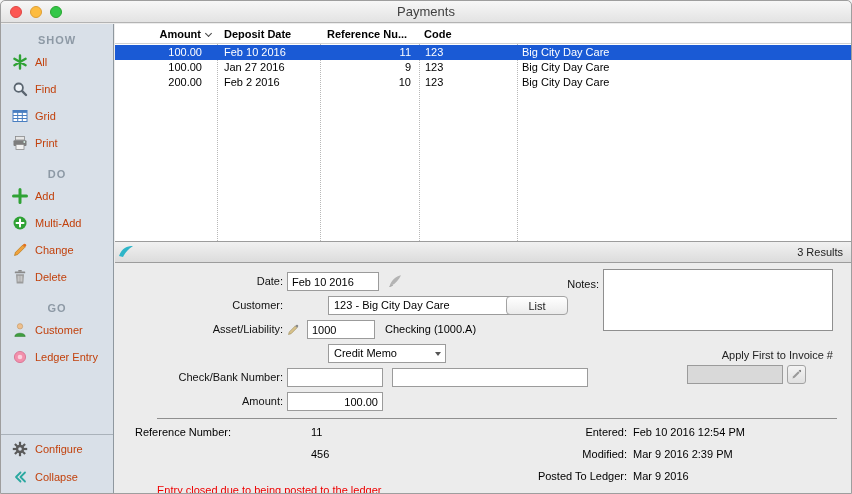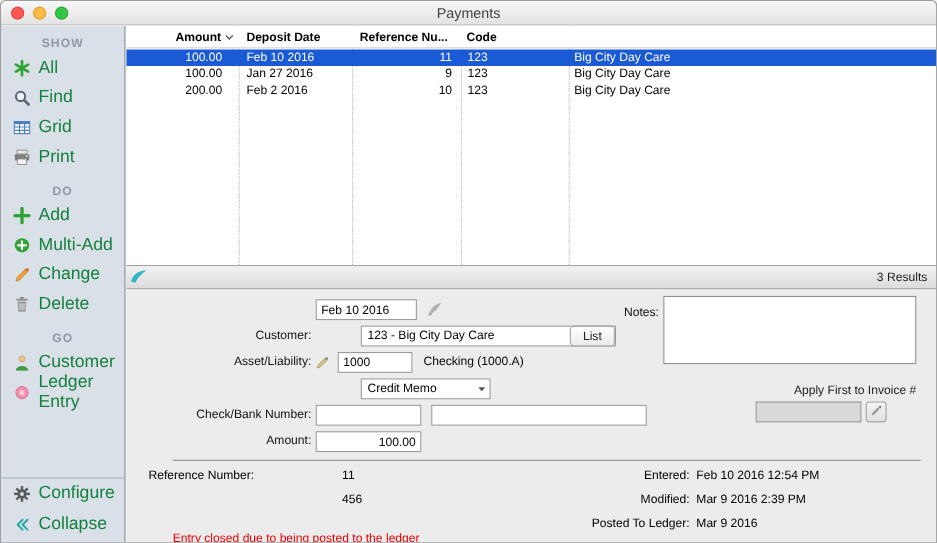--- a/index.html
+++ b/index.html
@@ -23,21 +23,21 @@
   
   .sidebar { position:absolute; top:23px; left:0; bottom:0; width:113px;
     background:#d9e0e8; border-right:1px solid #8f989f; }
   .side-header { margin-top:12px; margin-bottom:2px; text-align:center;
     color:#8d99a5; font-weight:bold; font-size:11px; letter-spacing:1px; }
   .side-header:first-child { margin-top:10px; }
   .side-item { height:27px; display:flex; align-items:center; padding-left:11px;
     gap:7px; cursor:default; }
   .side-item .icon { width:16px; height:16px; display:inline-flex;
     align-items:center; justify-content:center; flex:0 0 16px; }
-  .side-label { font-size:16px; color:#15803d; }
+  .side-label { font-size:11px; color:#c2410c; }
   .side-footer { position:absolute; bottom:0; left:0; right:0;
     border-top:1px solid #aab2ba; padding-bottom:2px; }
   .side-footer .side-item { height:28px; }
   
   .main { position:absolute; top:23px; left:114px; right:0; bottom:0; }
   .table-area { position:absolute; top:0; left:0; right:0; height:218px;
     background:#fff; border-bottom:1px solid #9c9c9c; }
   .grid-cols { display:grid; grid-template-columns:102px 103px 99px 98px 1fr; }
   .thead { position:absolute; top:0; left:0; right:0; height:20px; line-height:20px;
     font-weight:bold; border-bottom:1px solid #d2d2d2; background:#fff; z-index:2; }
@@ -287,32 +287,33 @@
 
     <div class="status-bar">
       <span class="status-icon"><svg width="16" height="14" viewBox="0 0 16 14">
             <path d="M1 11C4 3 9 1 15 1 10 4 7 8 5 12Z" fill="#2fb5c8"></path>
           </svg></span>
       <span class="results">3 Results</span>
     </div>
 
     <div class="detail-area">
 
+      <div class="dlabel" style="top:9px">Date:</div>
       <input class="input" style="left: 172px; top: 9px; width: 92px;" value="Feb 10 2016">
       <span class="icon-abs" style="left:272px; top:10px"><svg width="16" height="16" viewBox="0 0 16 16">
             <path d="M2.5 13.5C4.5 6.5 9 3.5 14 2.2 11.5 7 8.5 10.8 4.2 12.6Z" fill="#b4b4b4"></path>
             <path d="M2.5 13.5l3.2-1.1" stroke="#9a9a9a"></path>
           </svg></span>
 
       <div class="dlabel" style="top:33px">Customer:</div>
       <div class="select" style="left:172px; top:33px; width:232px">
         <span>123 - Big City Day Care</span>
         <span class="chev"></span>
       </div>
-      <button class="btn" style="left:403px; top:33px; width:41px">List</button>
+      <button class="btn" style="left:391px; top:33px; width:62px">List</button>
 
       <div class="dlabel" style="top:57px">Asset/Liability:</div>
       <span class="icon-abs" style="left:172px; top:59px"><svg width="14" height="14" viewBox="0 0 14 14">
             <path d="M1.5 12.5l0.8-2.6 6-6 1.8 1.8-6 6z" fill="#d8c28a" stroke="#9a8a5a" stroke-width="0.6"></path>
             <path d="M8.3 3.9l1.8 1.8 0.8-0.8a1.27 1.27 0 0 0-1.8-1.8z" fill="#8a8a8a"></path>
           </svg></span>
       <input class="input" style="left: 192px; top: 57px; width: 68px;" value="1000">
       <div class="icon-abs" style="left:270px; top:57px; line-height:19px">Checking (1000.A)</div>
 
       <div class="select" style="left:172px; top:81px; width:118px">

